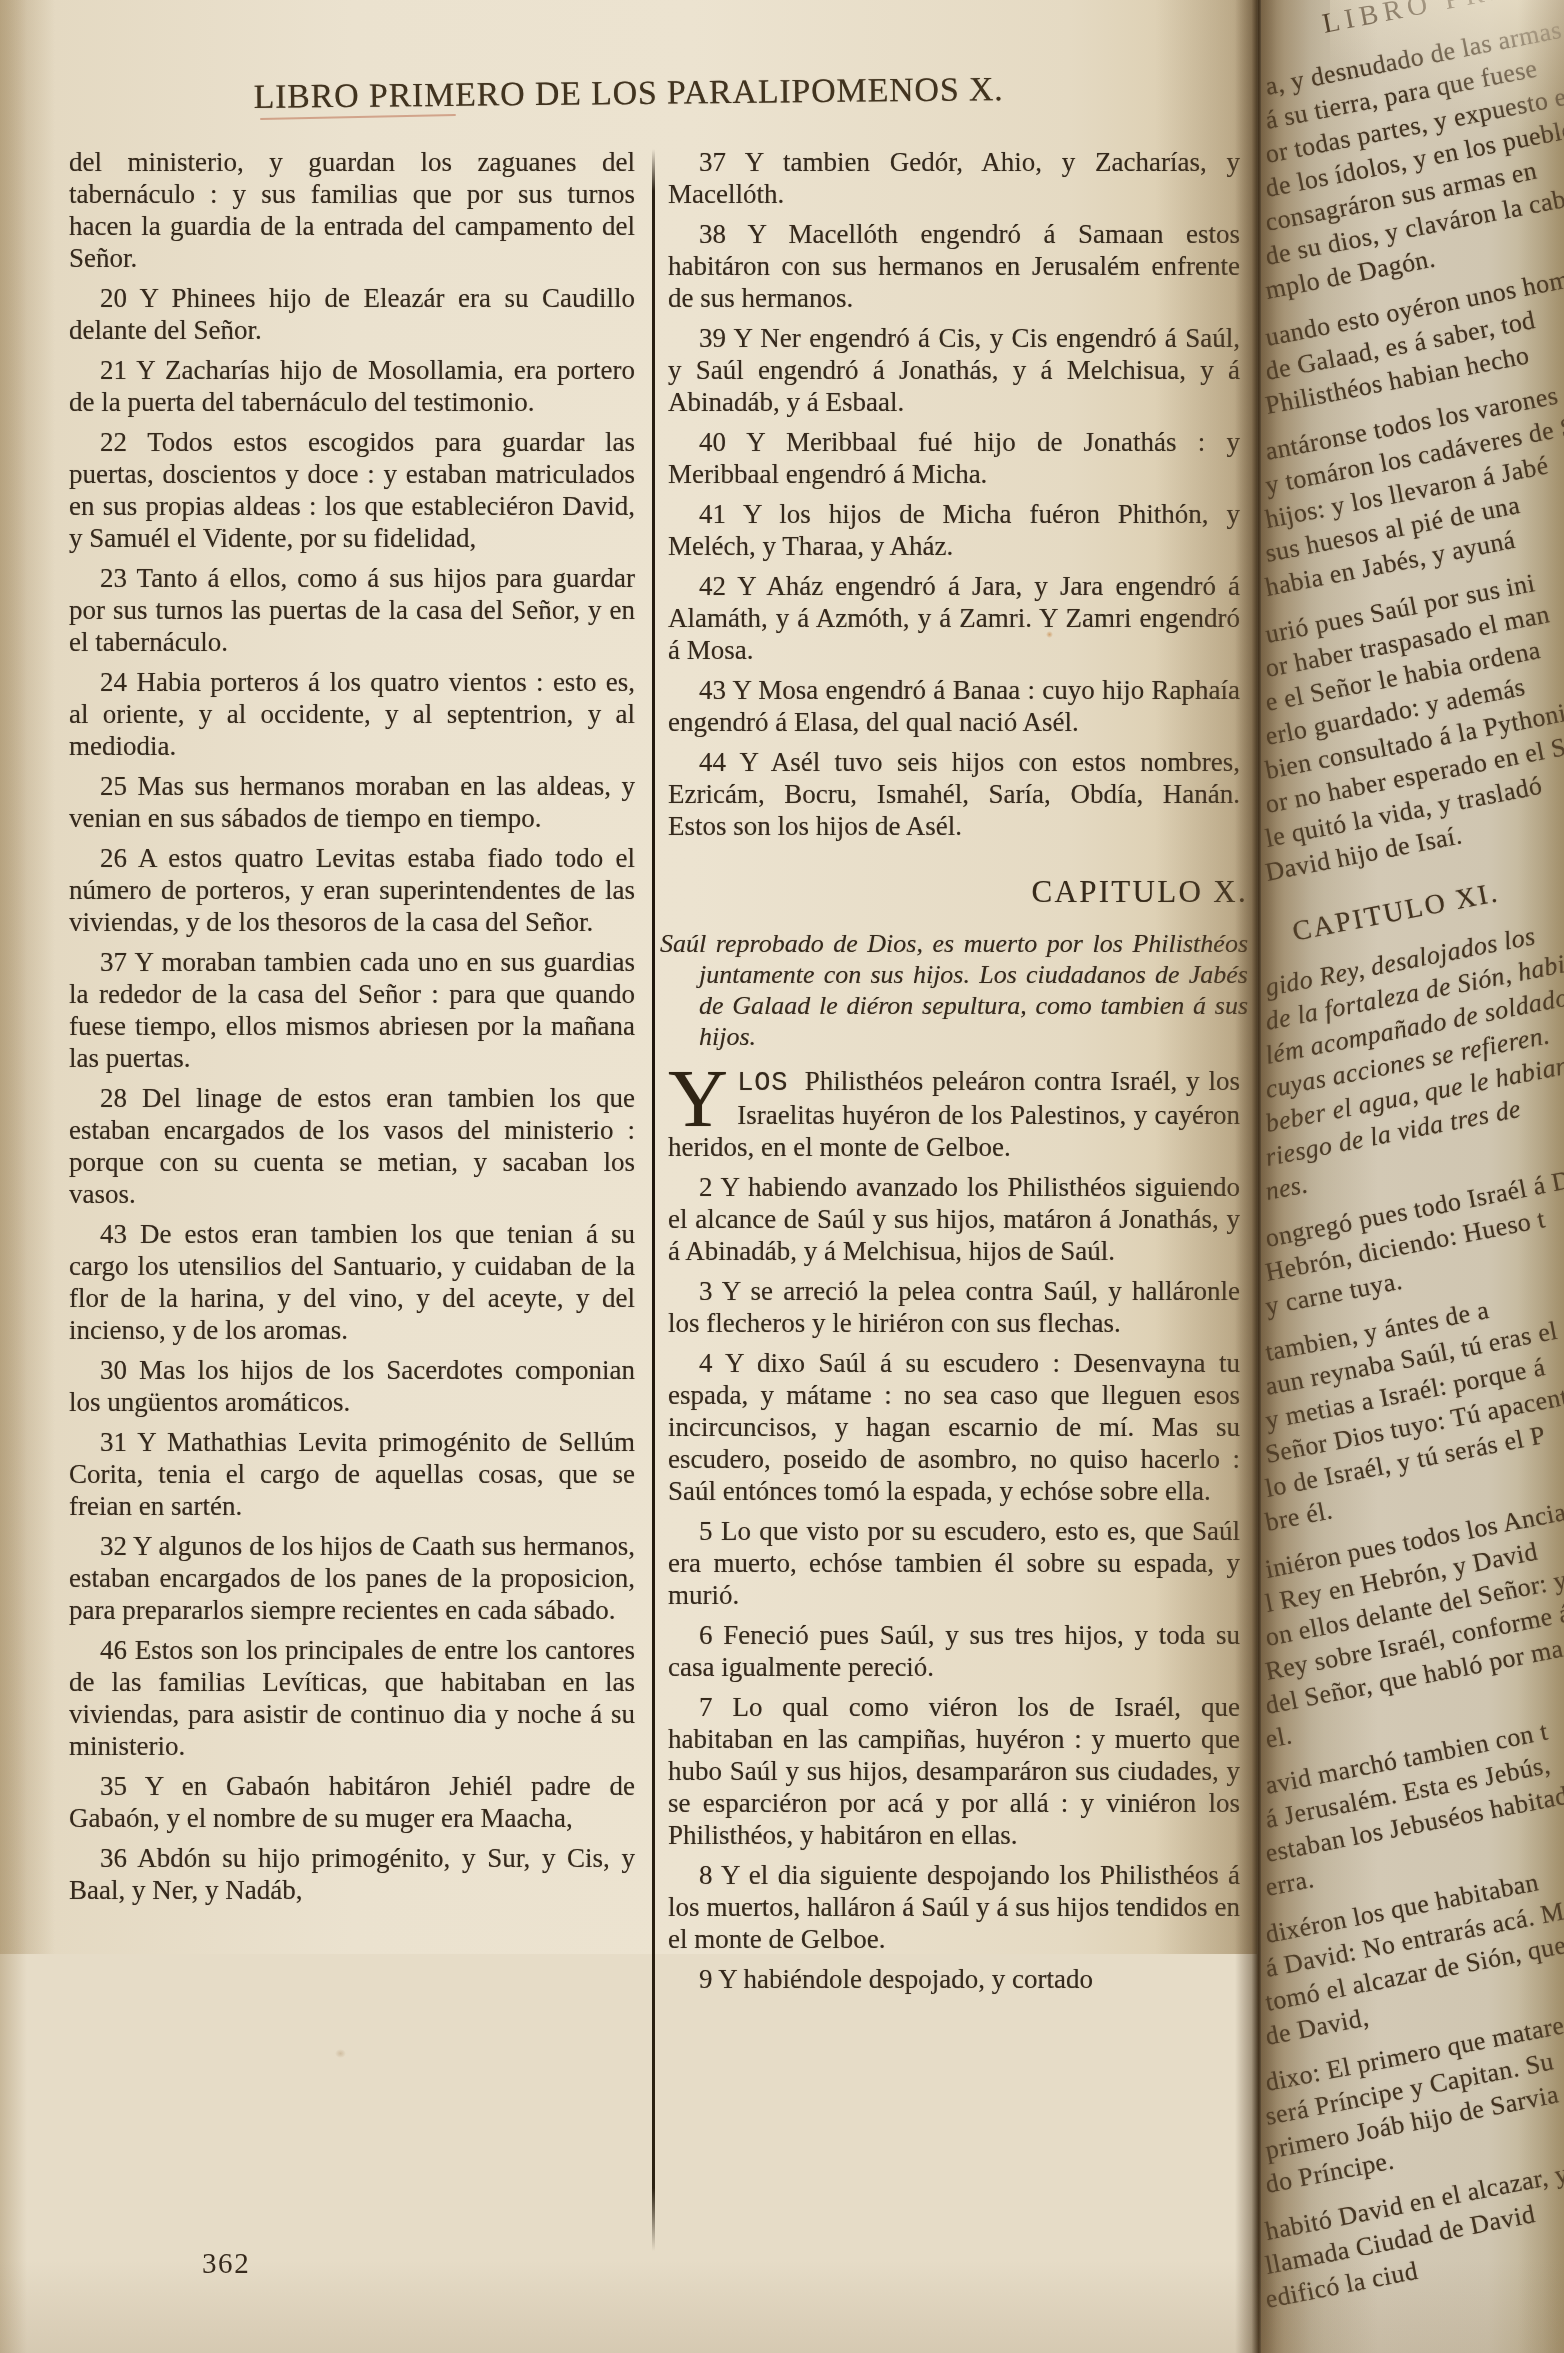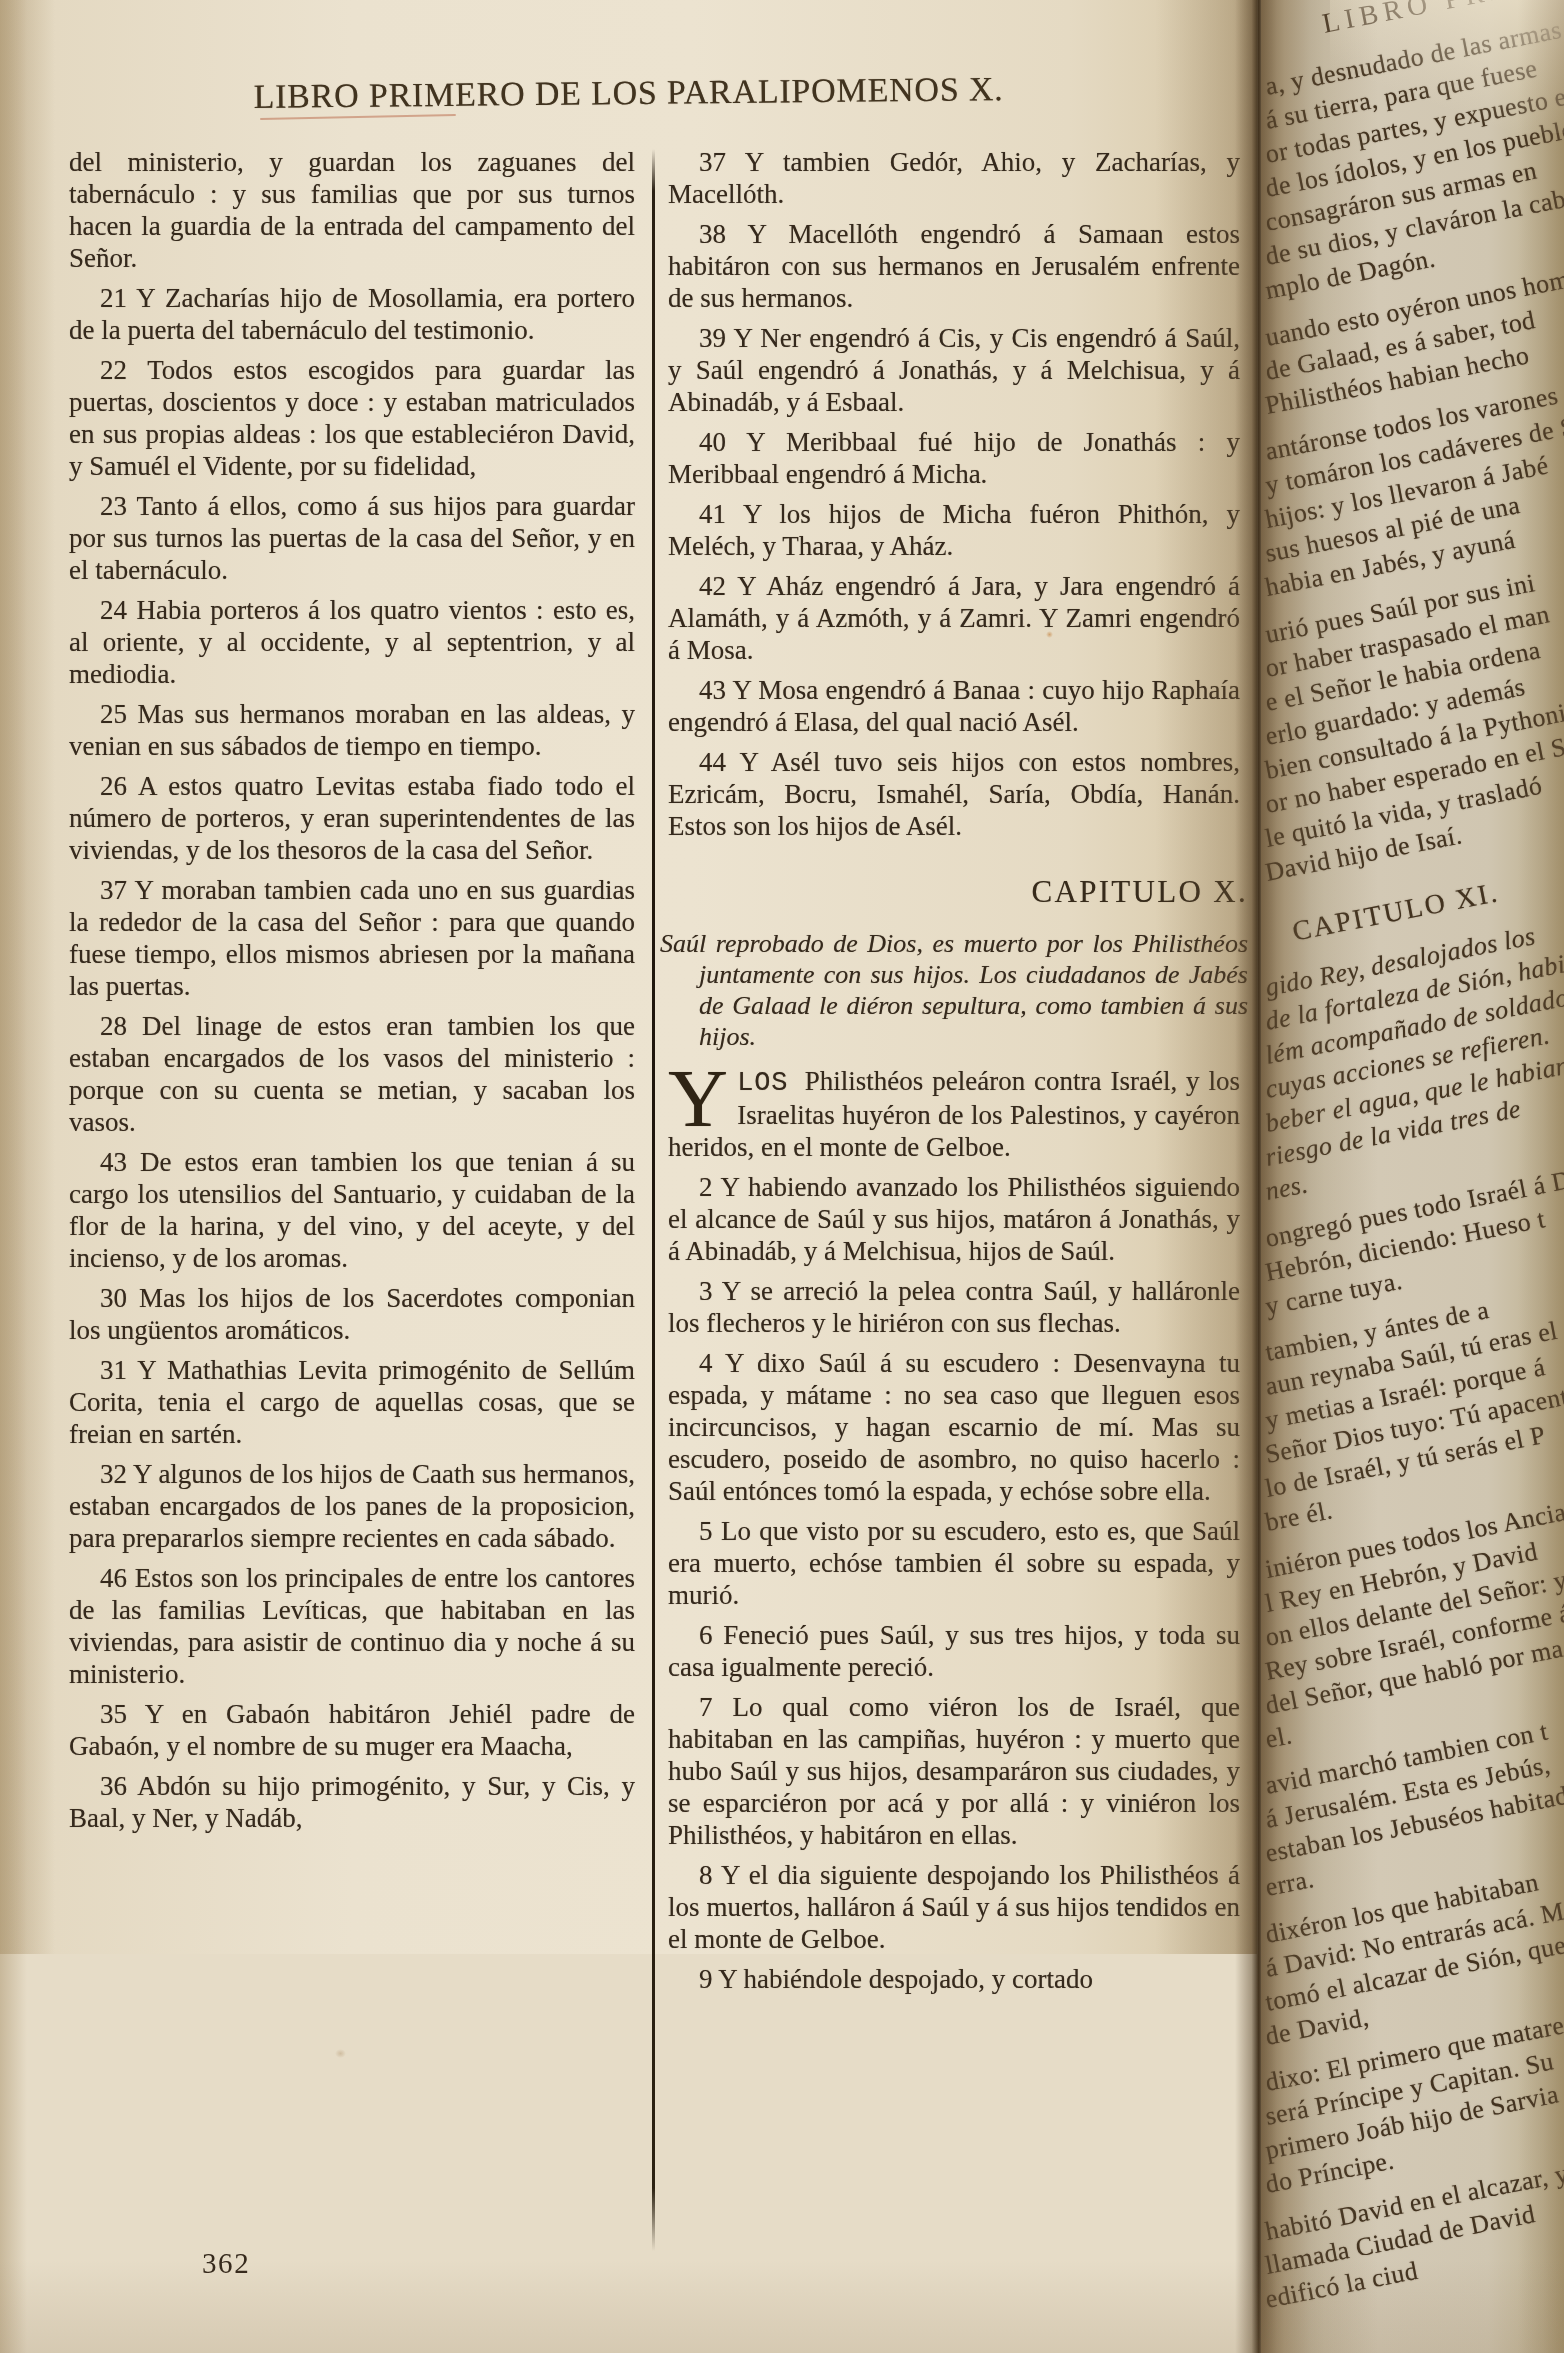--- a/index.html
+++ b/index.html
@@ -70,20 +70,21 @@
 <div class="canvas">
 
   <div class="main-page">
     <div class="title">LIBRO PRIMERO DE LOS PARALIPOMENOS X.</div>
     <div class="ink-stain"></div>
 
     <div class="col col-left">
 
         <p class="verse">del ministerio, y guardan los zaguanes del tabernáculo : y sus familias que por sus turnos hacen la guardia de la entrada del campamento del Señor.</p>
 
+        <p class="verse">20 Y Phinees hijo de Eleazár era su Caudillo delante del Señor.</p>
 
         <p class="verse">21 Y Zacharías hijo de Mosollamia, era portero de la puerta del tabernáculo del testimonio.</p>
 
         <p class="verse">22 Todos estos escogidos para guardar las puertas, doscientos y doce : y estaban matriculados en sus propias aldeas : los que estableciéron David, y Samuél el Vidente, por su fidelidad,</p>
 
         <p class="verse">23 Tanto á ellos, como á sus hijos para guardar por sus turnos las puertas de la casa del Señor, y en el tabernáculo.</p>
 
         <p class="verse">24 Habia porteros á los quatro vientos : esto es, al oriente, y al occidente, y al septentrion, y al mediodia.</p>
 
         <p class="verse">25 Mas sus hermanos moraban en las aldeas, y venian en sus sábados de tiempo en tiempo.</p>

